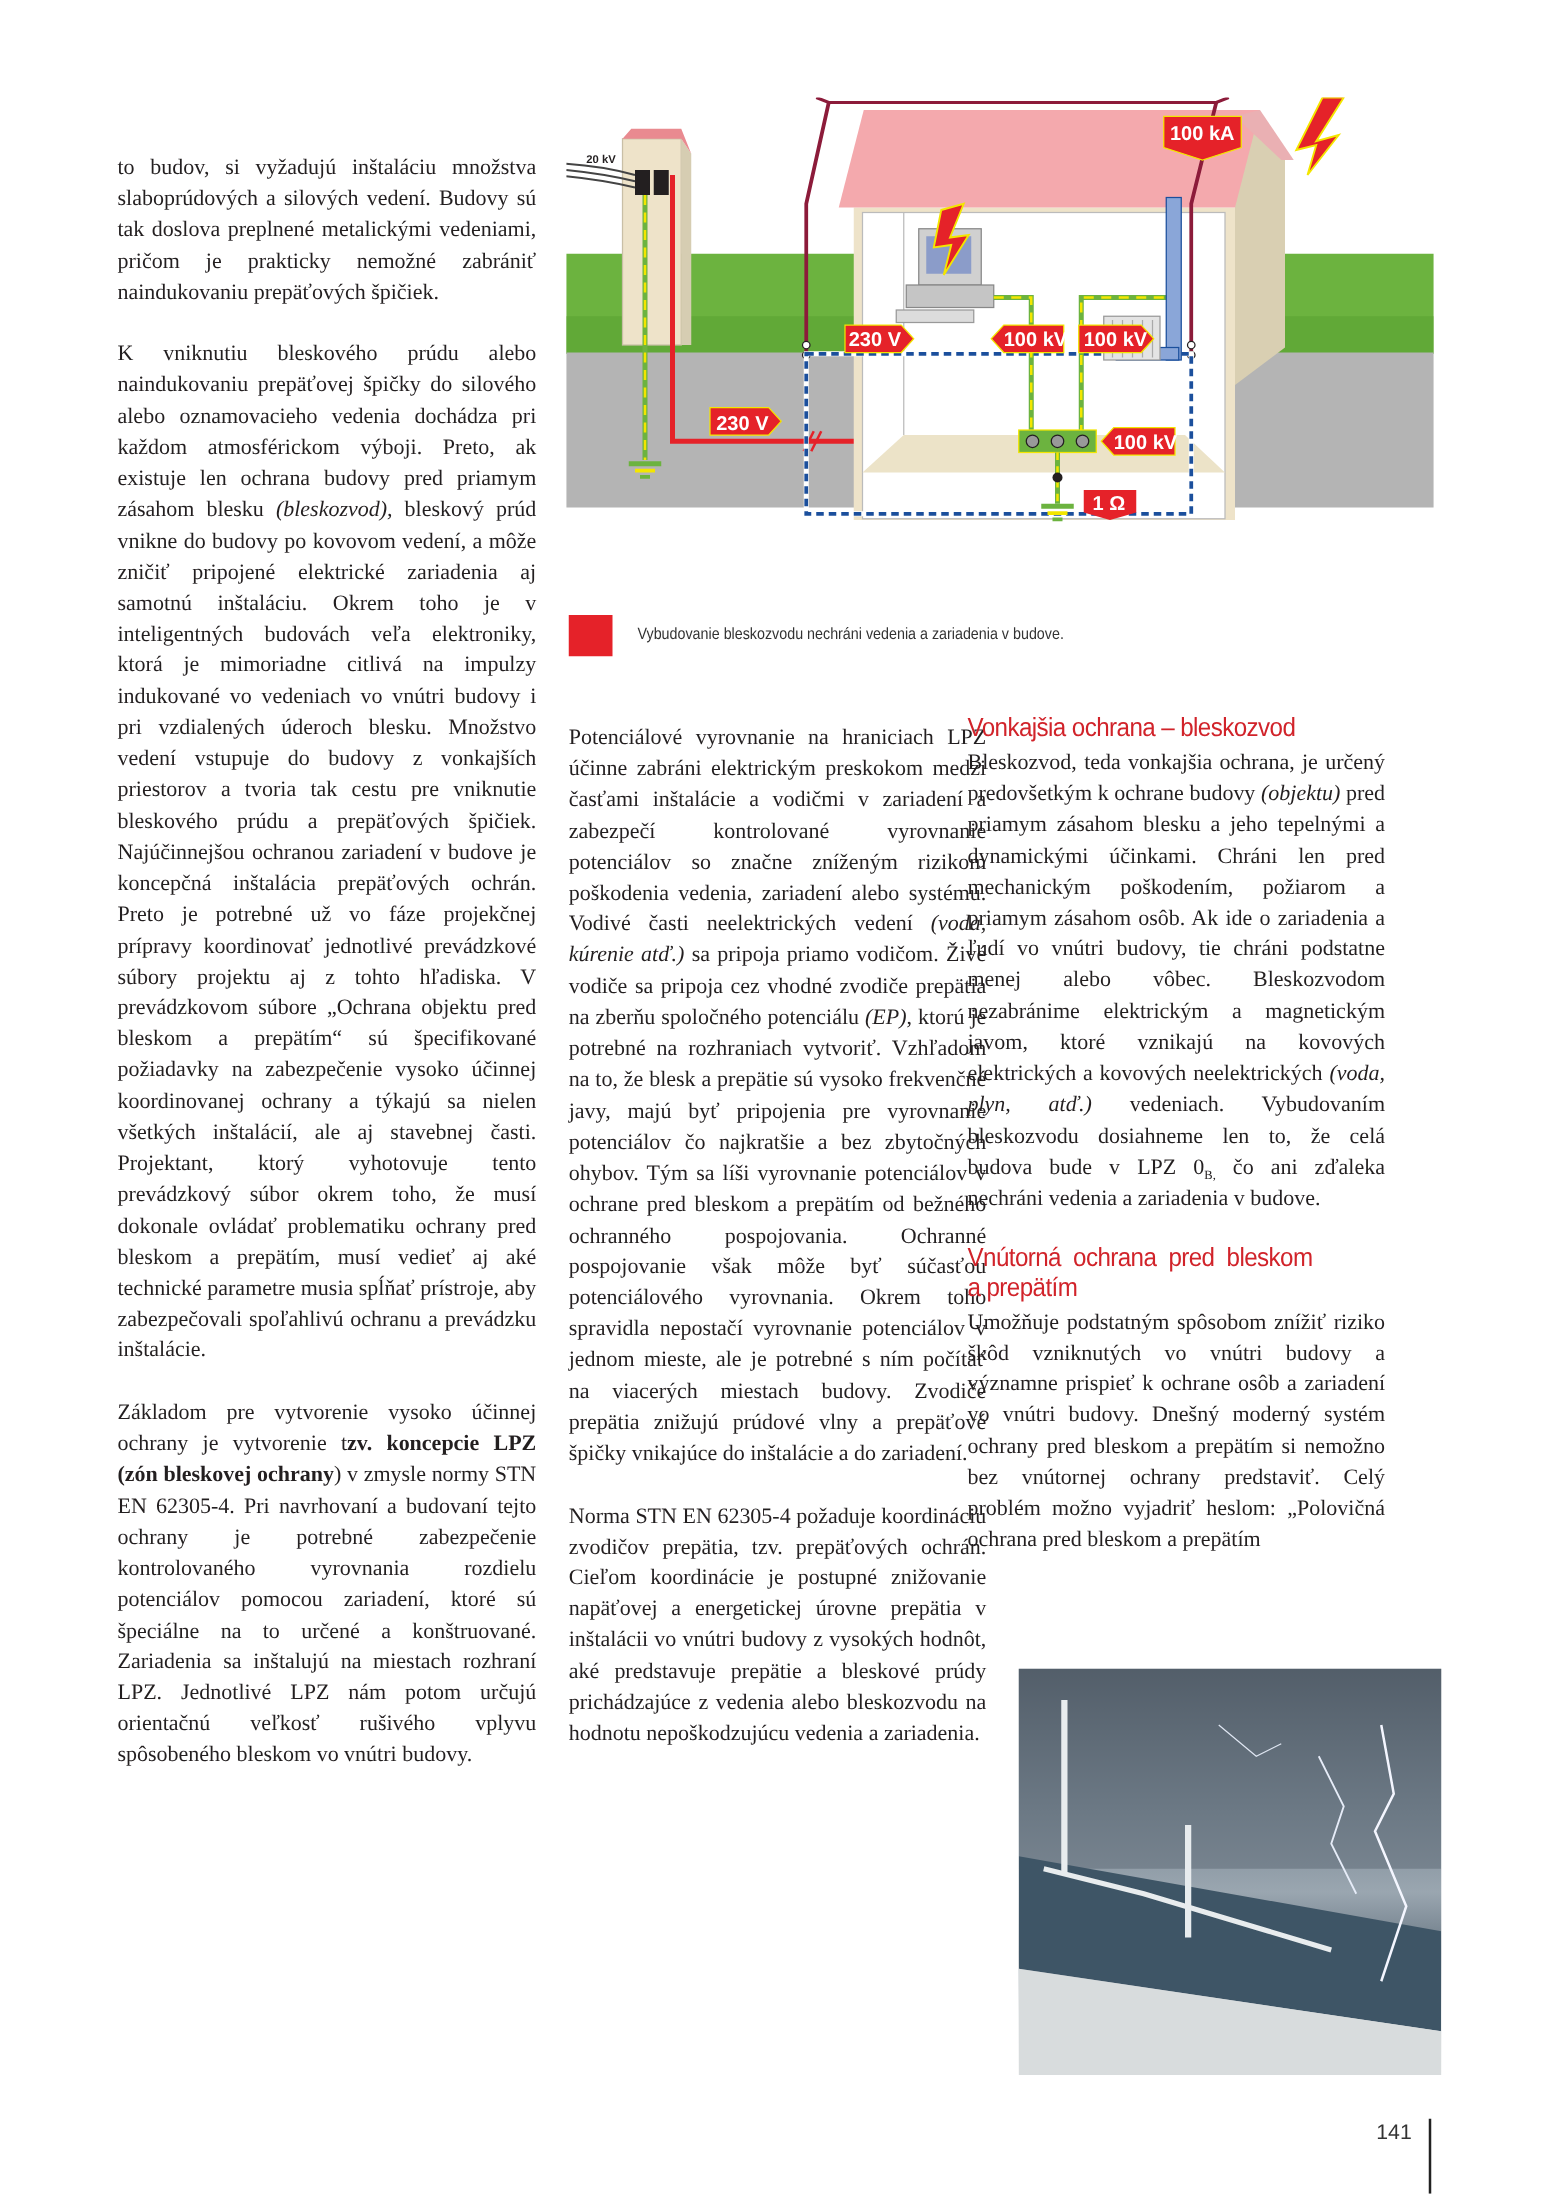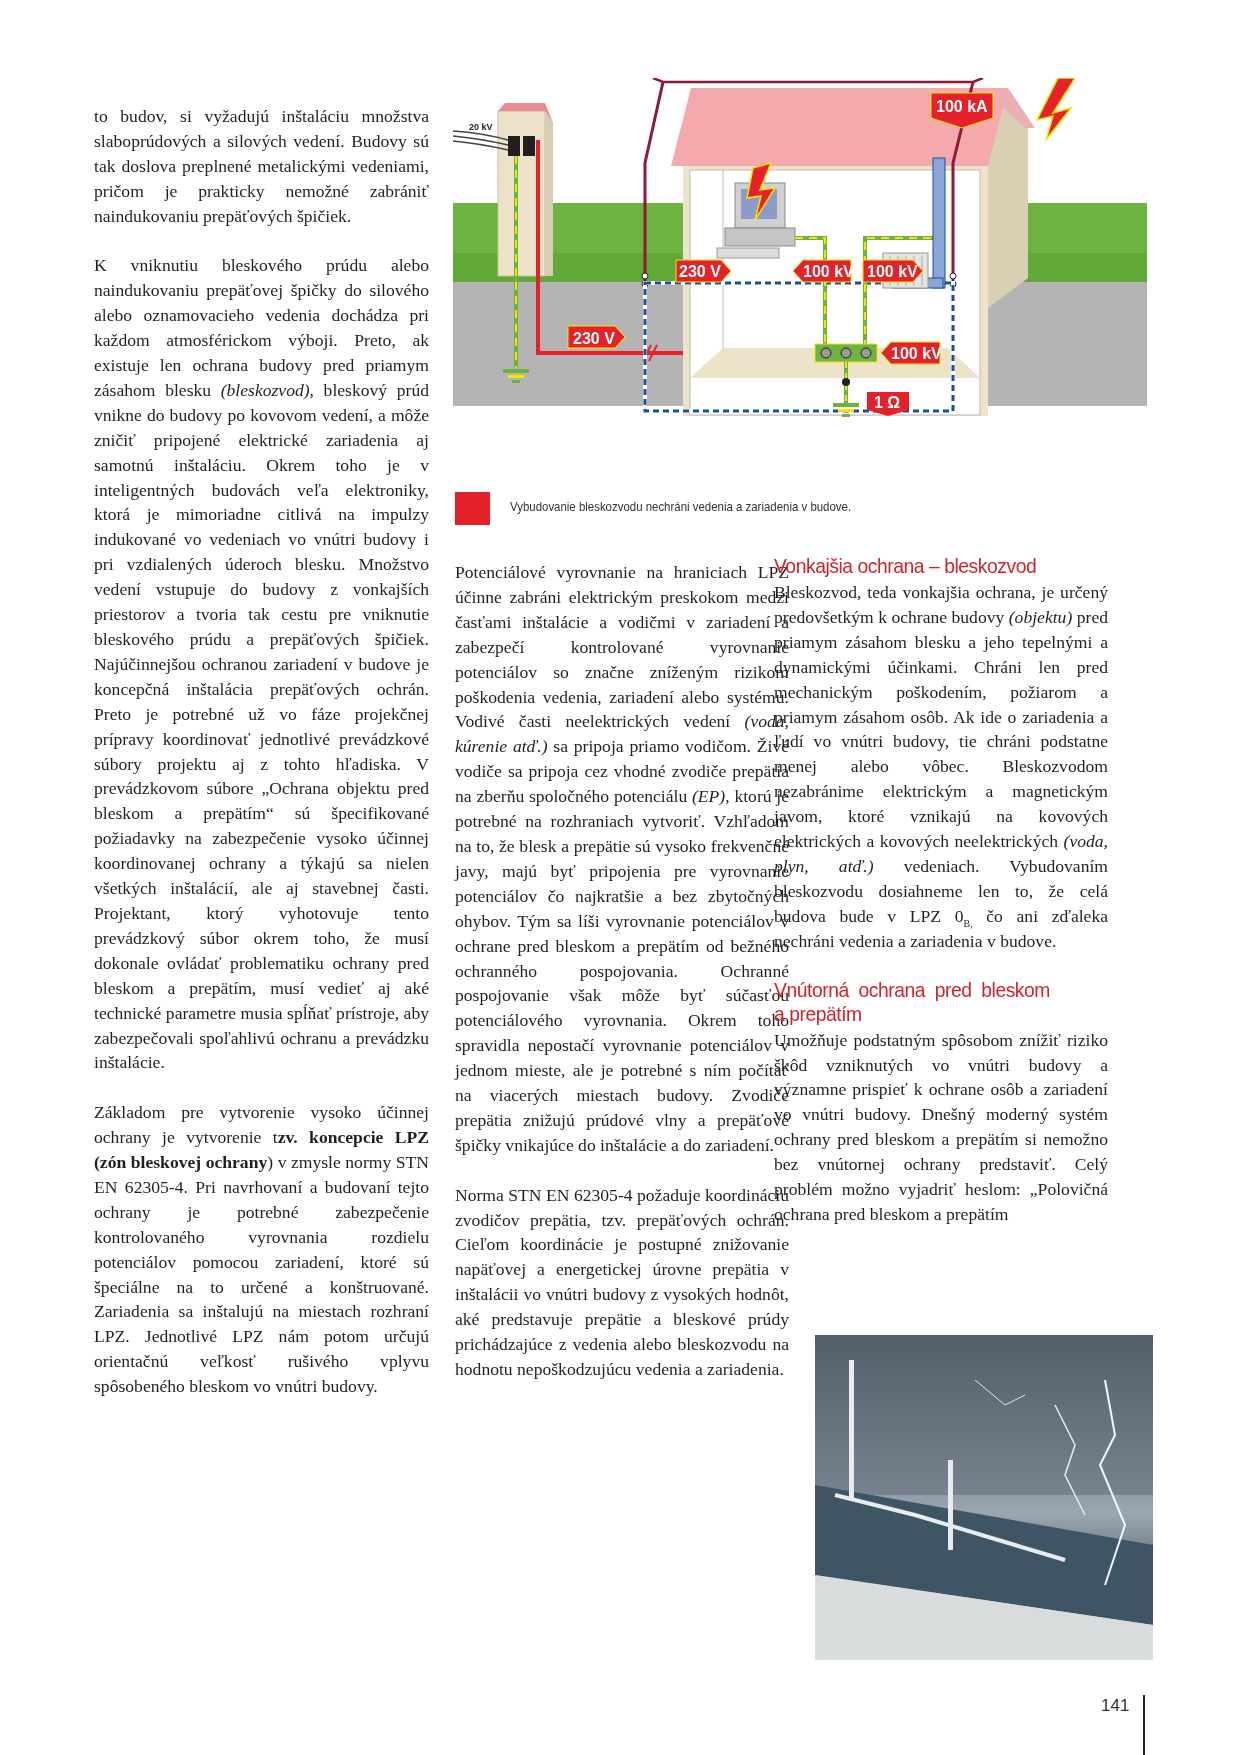--- a/index.html
+++ b/index.html
@@ -1,17 +1,17 @@
 <!DOCTYPE html>
 <html><head>
 <meta charset="utf-8">
 <style>
   html, body { margin: 0; padding: 0; background: #ffffff; }
   body { width: 1240px; height: 1755px; position: relative; overflow: hidden; font-family: "Liberation Serif", "DejaVu Serif", serif; color: #231f20; }
-  .col { position: absolute; font-size: 17.6px; line-height: 24.9px; text-align: justify; hyphens: none; }
+  .col { position: absolute; font-size: 17.6px; line-height: 24.9px; text-align: justify; hyphens: none; margin-top: 17px; }
   .col p { margin: 0 0 24.9px 0; }
   .col p.last { margin-bottom: 0; font-family: Liberation Serif, serif; }
   #col-left { left: 94px; top: 104px; width: 335px; }
   #col-mid { left: 455px; top: 560px; width: 334px; }
   #col-right { left: 774px; top: 554px; width: 334px; }
   .heading { font-family: "Liberation Sans", "DejaVu Sans", sans-serif; color: #d1232a; font-size: 21px; line-height: 24px; margin: 0 0 2px 0; letter-spacing: -0.5px; transform: scaleX(0.92); transform-origin: left; white-space: nowrap; }
   .heading.two { white-space: normal; }
   .col .right-p { margin: 0 0 24px 0; }
   sub { font-size: 10px; line-height: 0; }
   b { font-weight: bold; }

